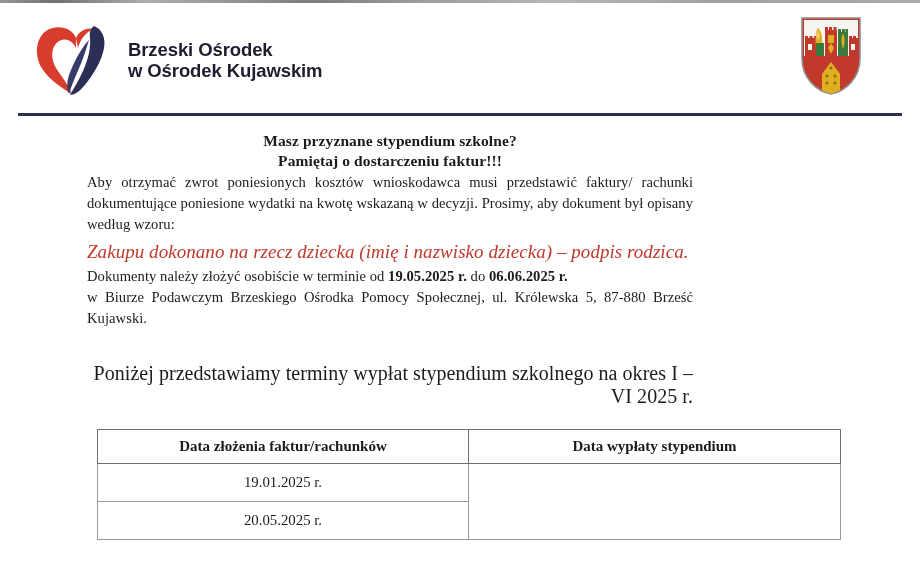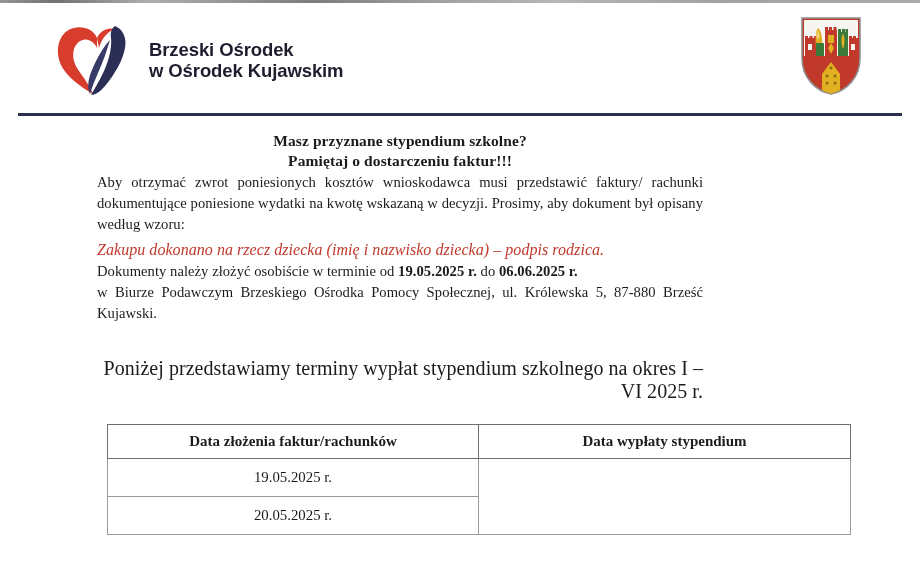--- a/index.html
+++ b/index.html
@@ -30,21 +30,21 @@
   }
 
   
   .masthead {
     position: relative;
     height: 112px;
   }
 
   .logo-block {
     position: absolute;
-    left: 53px;
+    left: 32px;
     top: 24px;
     display: flex;
     align-items: center;
     gap: 12px;
   }
 
   .logo-mark {
     width: 84px;
     height: 72px;
     position: relative;
@@ -75,21 +75,21 @@
     left: 18px;
     top: 113px;
     width: 884px;
     height: 3px;
     background: #2b2f4a;
   }
 
   
   .doc {
     position: absolute;
-    left: 10px;
+    left: 0;
     top: 113px;
     width: 778px;
   }
 
   .doc-inner {
     padding: 0 85px 0 87px;
   }
 
   .title {
     text-align: center;
@@ -110,21 +110,21 @@
     letter-spacing: .05px;
   }
 
   .p1 { margin-top: 21px; }
   .p2 { margin-top: 19px; }
   .p3 { margin-top: 18px; }
 
   .redline {
     color: #c0392b;
     font-style: italic;
-    font-size: 16px;
+    font-size: 19px;
     line-height: 1.4;
     margin: 4px 0 0 0;
     letter-spacing: .05px;
   }
 
   .subheading {
     text-align: right;
     font-weight: normal;
     font-size: 20px;
     margin: 33px 0 0 0;
@@ -267,21 +267,21 @@
           <col class="c2">
         </colgroup>
       <thead>
         <tr>
           <th>Data złożenia faktur/rachunków</th>
           <th>Data wypłaty stypendium</th>
         </tr>
       </thead>
       <tbody>
         <tr>
-          <td>19.05.2025 r.</td>
+          <td>19.01.2025 r.</td>
           <td rowspan="2"></td>
         </tr>
         <tr>
           <td>20.05.2025 r.</td>
         </tr>
       </tbody>
     </table>
   </div>
 </main>
 

